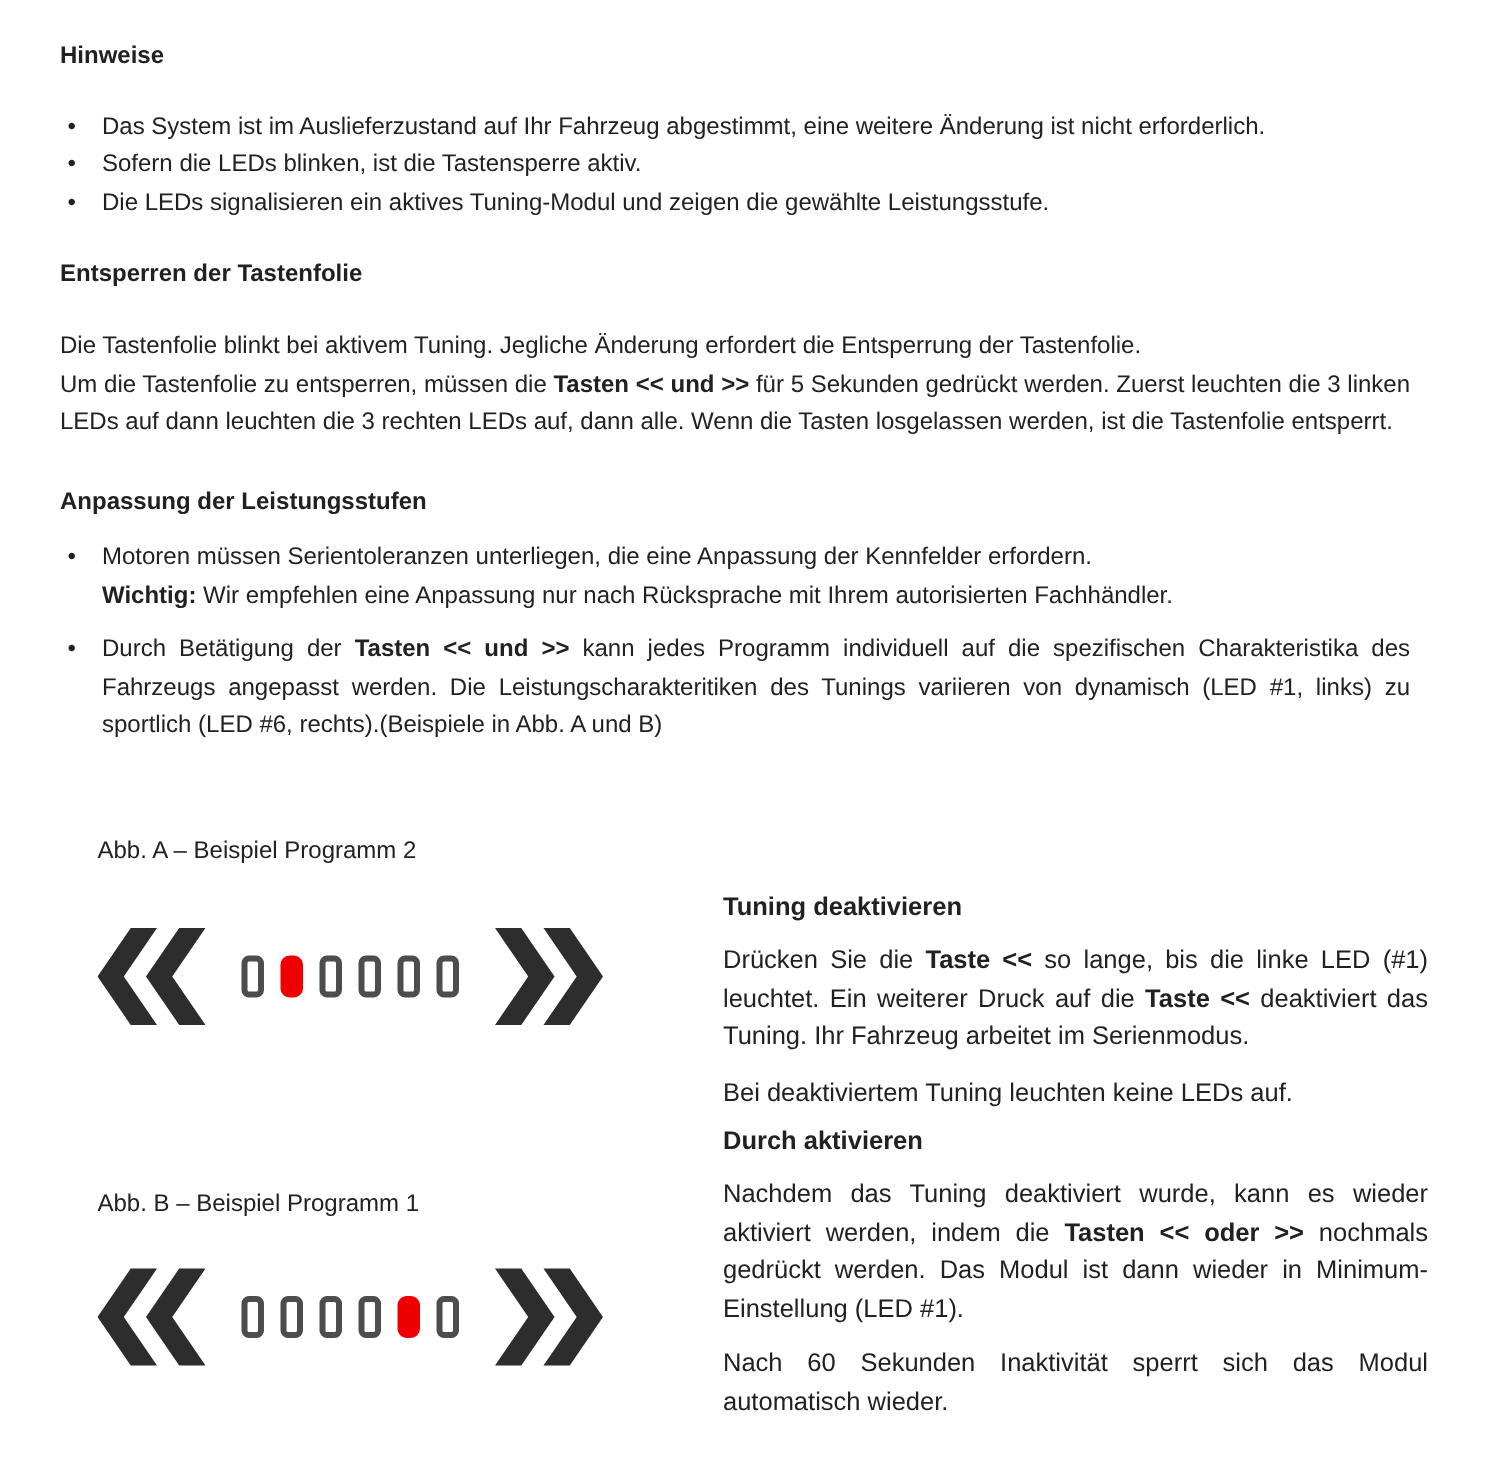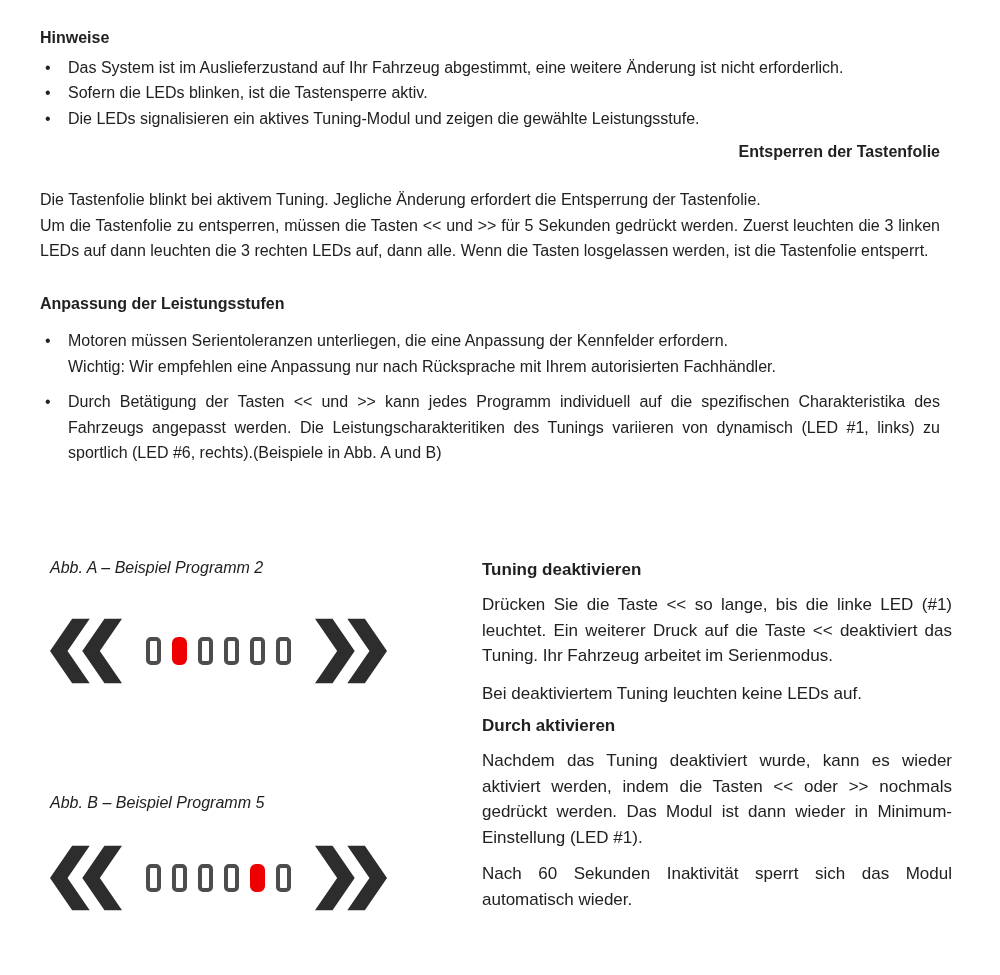--- a/index.html
+++ b/index.html
@@ -7,42 +7,42 @@
   .page {
     position:relative; width:1000px; height:975px; overflow:hidden;
     background:var(--page-bg, #fff);
     font-family:"Liberation Sans", sans-serif;
     color:var(--text, #212121);
   }
   
   .main-col { position:absolute; left:40px; top:28px; width:900px; font-size:16px; line-height:25.4px; }
   .sec-h { font-size:16px; font-weight:700; line-height:20px; margin:0; }
   .justify { text-align:justify; }
-  ul.bullets { list-style:none; margin:7px 0 0 0; padding:0; }
+  ul.bullets { list-style:none; margin:24px 0 0 0; padding:0; }
   ul.bullets li { padding-left:28px; position:relative; }
   ul.bullets li::before { content:"\2022"; position:absolute; left:5px; }
-  .h-entsperren { margin-top:11px;text-align:right; }
+  .h-entsperren { margin-top:25px; }
   .p-entsperren { margin:25px 0 0 0; }
   .h-anpassung { margin-top:31px; }
   .ul-anpassung { margin-top:14px !important; }
   .ul-anpassung li + li { margin-top:10px; }
-  b { font-weight:400; }
+  b { font-weight:700; }
   
-  .fig-col { position:absolute; left:50px; top:558px; width:430px; font-size:16px; line-height:20px;font-style:italic; }
+  .fig-col { position:absolute; left:65px; top:558px; width:430px; font-size:16px; line-height:20px; }
   .fig-caption { white-space:nowrap; }
   .fig-caption.second { margin-top:107px; }
   .fig-graphic { margin-top:38px; display:flex; align-items:center; height:70px; }
   .fig-graphic.second { margin-top:30px; }
   .chev { width:72px; height:70px; flex:none; display:block; }
   .chev polygon { fill:var(--chevron, #2d2d2d); }
   .led-strip { display:flex; gap:11px; margin:0 24px; align-items:center; }
   .led { width:7px; height:20px; border:4px solid var(--led-border, #4d4d4d); border-radius:5px; background:#fff; }
   .led.on { background:var(--led-active, #ee0000); border-color:var(--led-active, #ee0000); border-radius:6px; }
   
-  .right-col { position:absolute; left:482px; top:560px; width:470px; font-size:17px; line-height:25.5px; }
+  .right-col { position:absolute; left:482px; top:595px; width:470px; font-size:17px; line-height:25.5px; }
   .sub-h { font-size:17px; font-weight:700; line-height:20px; margin:0; }
   .sub-h.second { margin-top:10px; }
   .right-col p { margin:12px 0 0 0; }
   .right-col p.tight { margin-top:11px; }
 </style>
 </head>
 <body>
 
 <div class="page">
 
@@ -87,21 +87,21 @@
           <span class="led"></span>
           <span class="led"></span>
           <span class="led"></span>
         </div>
       <svg class="chev" viewBox="0 0 78 70" aria-hidden="true">
         <polygon points="54,0 78,35 54,70 35,70 59,35 35,0"></polygon>
         <polygon points="19,0 43,35 19,70 0,70 24,35 0,0"></polygon>
       </svg>
     </div>
 
-    <div class="fig-caption second">Abb. B – Beispiel Programm 5</div>
+    <div class="fig-caption second">Abb. B – Beispiel Programm 1</div>
     <div class="fig-graphic second">
       <svg class="chev" viewBox="0 0 78 70" aria-hidden="true">
         <polygon points="24,0 0,35 24,70 43,70 19,35 43,0"></polygon>
         <polygon points="59,0 35,35 59,70 78,70 54,35 78,0"></polygon>
       </svg>
       <div class="led-strip">
           <span class="led"></span>
           <span class="led"></span>
           <span class="led"></span>
           <span class="led"></span>

